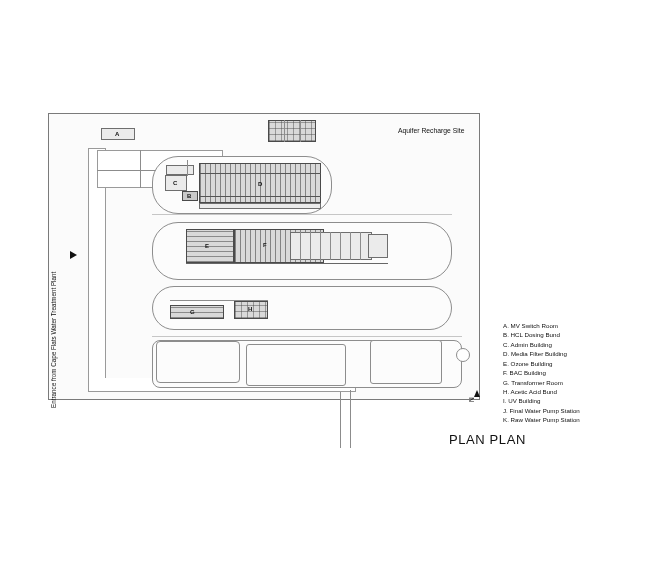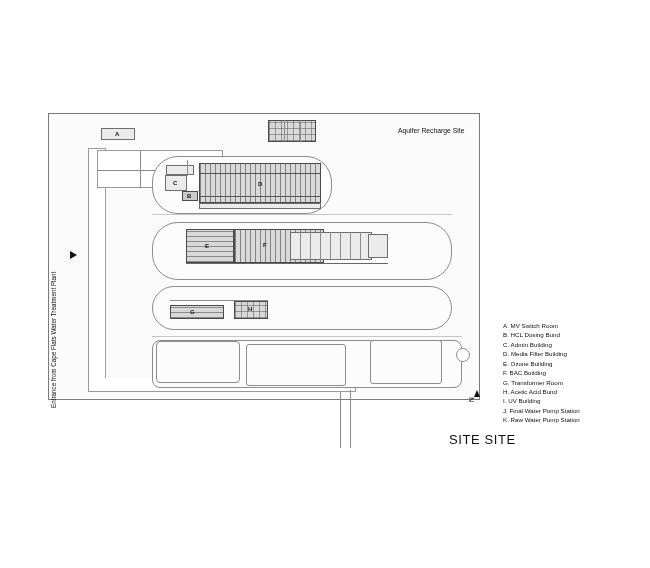--- a/index.html
+++ b/index.html
@@ -264,14 +264,14 @@
     <div>D. Media Filter Building</div>
     <div>E. Ozone Building</div>
     <div>F. BAC Building</div>
     <div>G. Transformer Room</div>
     <div>H. Acetic Acid Bund</div>
     <div>I. UV Building</div>
     <div>J. Final Water Pump Station</div>
     <div>K. Raw Water Pump Station</div>
   </div>
 
-  <div id="site-plan-title">SITE SITE</div>
+  <div id="site-plan-title">PLAN PLAN</div>
 </div>
 
 </body></html>

